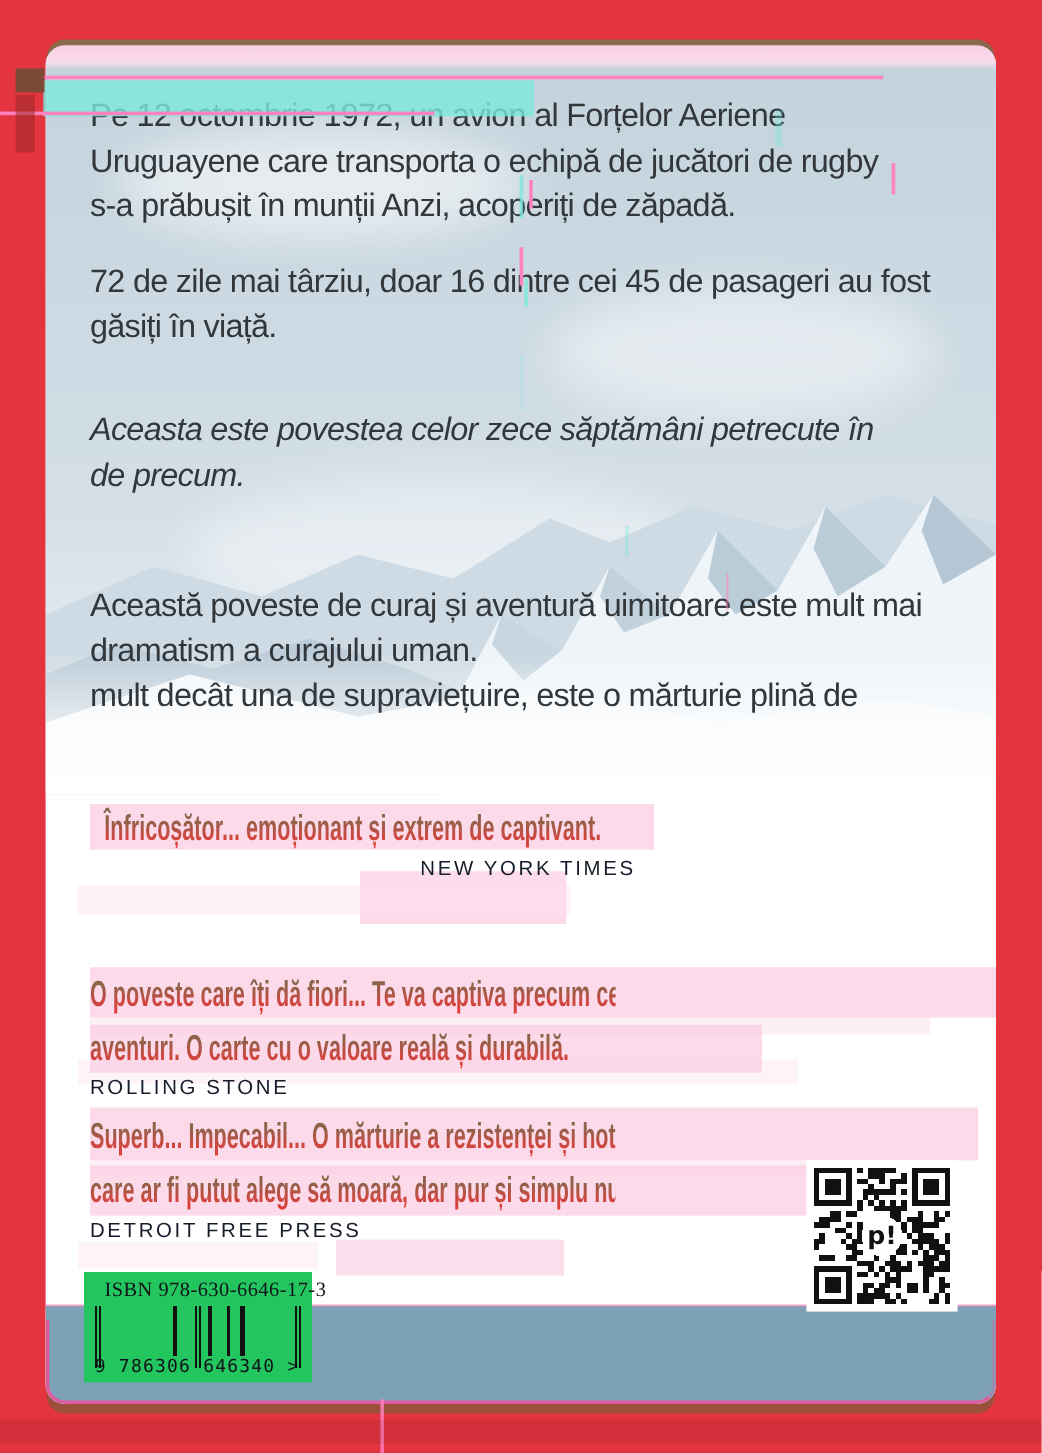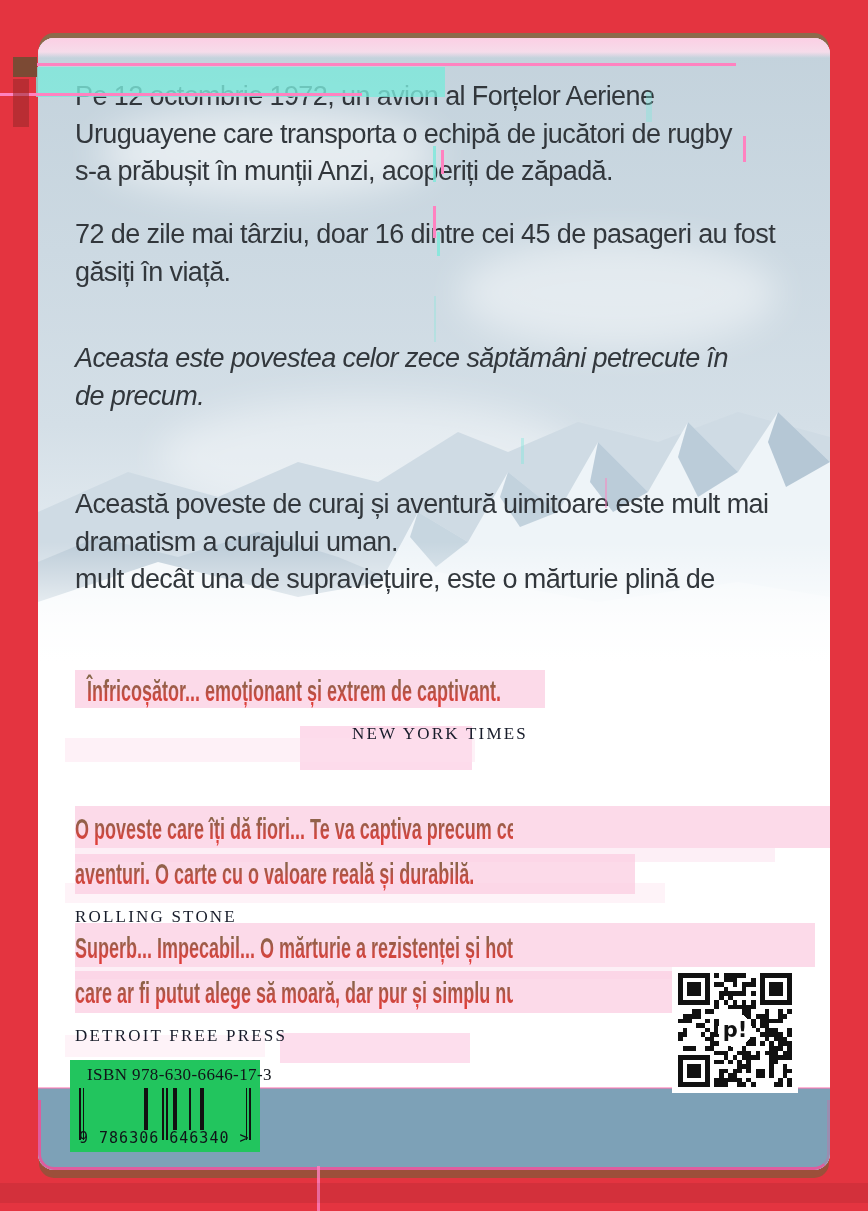--- a/index.html
+++ b/index.html
@@ -37,22 +37,22 @@
   .hl.soft{background:rgba(252,224,238,.5);}
   .qline{
     position:relative;z-index:1;display:block;white-space:nowrap;
     font-weight:700;font-size:30px;line-height:45px;height:45px;
     transform:scaleX(.60);transform-origin:left center;
     color:#cf4640;
     background:linear-gradient(180deg,#7d6947 8%,#95604a 38%,#c94a41 62%,var(--c-quote,#e23c35) 86%);
     -webkit-background-clip:text;background-clip:text;-webkit-text-fill-color:transparent;
   }
   .attr{
-    position:relative;z-index:1;margin-top:11px;
-    font-family:Liberation Serif, serif;font-size:17px;letter-spacing:2.2px;
+    position:relative;z-index:1;margin-top:1px;
+    font-family:Liberation Sans, sans-serif;font-size:17px;letter-spacing:2.2px;
     color:#171c2a;
   }
   
   .ghost{position:absolute;pointer-events:none;}
   
   .blue-band{position:absolute;left:0;top:1050px;width:792px;height:82px;background:var(--c-band,#7da1b7);}
   .band-pinkline{position:absolute;left:0;top:1049px;width:792px;height:2px;background:rgba(255,120,180,.55);}
   .pink-edge{position:absolute;left:0;right:0;bottom:0;height:70px;pointer-events:none;
     border:3px solid rgba(240,80,155,.85);border-top:none;border-right-color:rgba(240,80,155,.25);
     border-bottom-left-radius:16px;border-bottom-right-radius:16px;box-sizing:border-box;}

